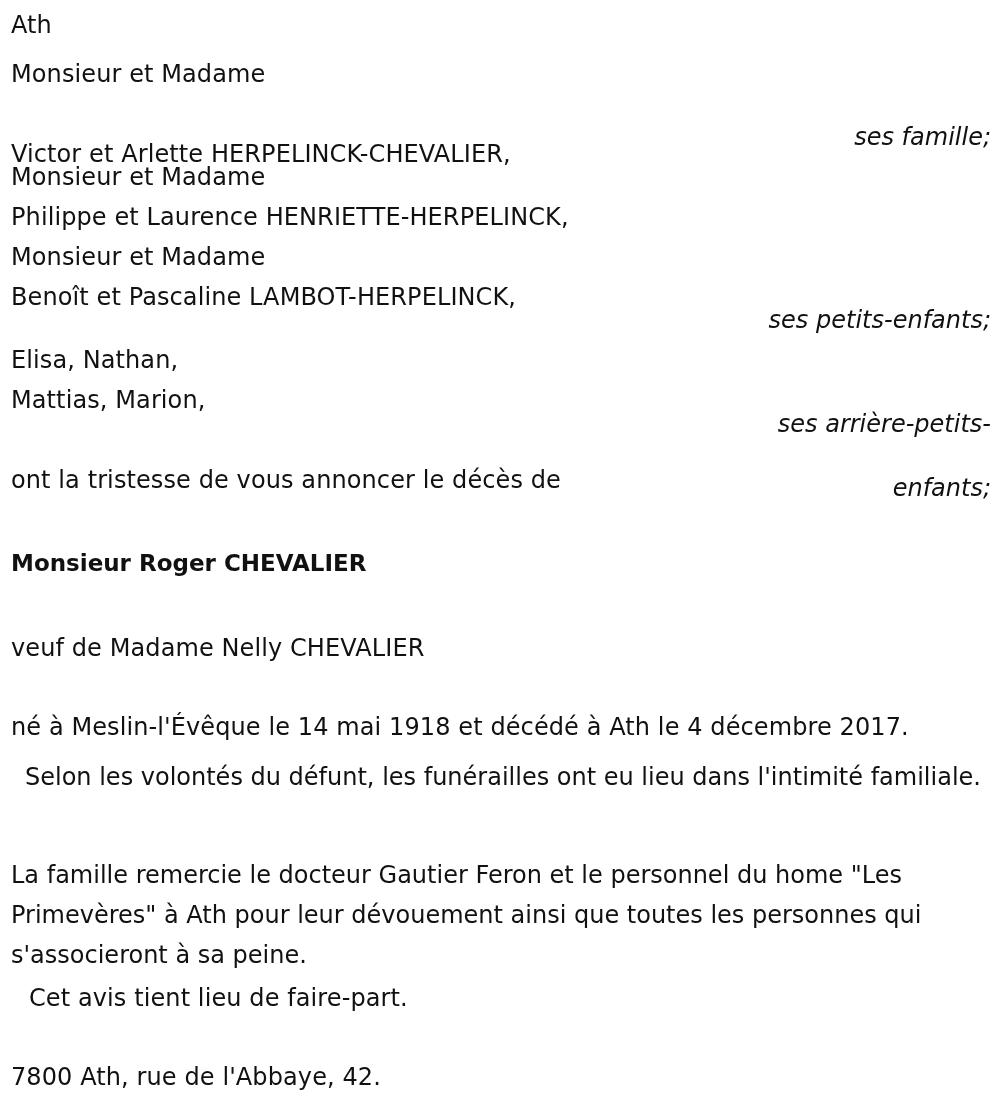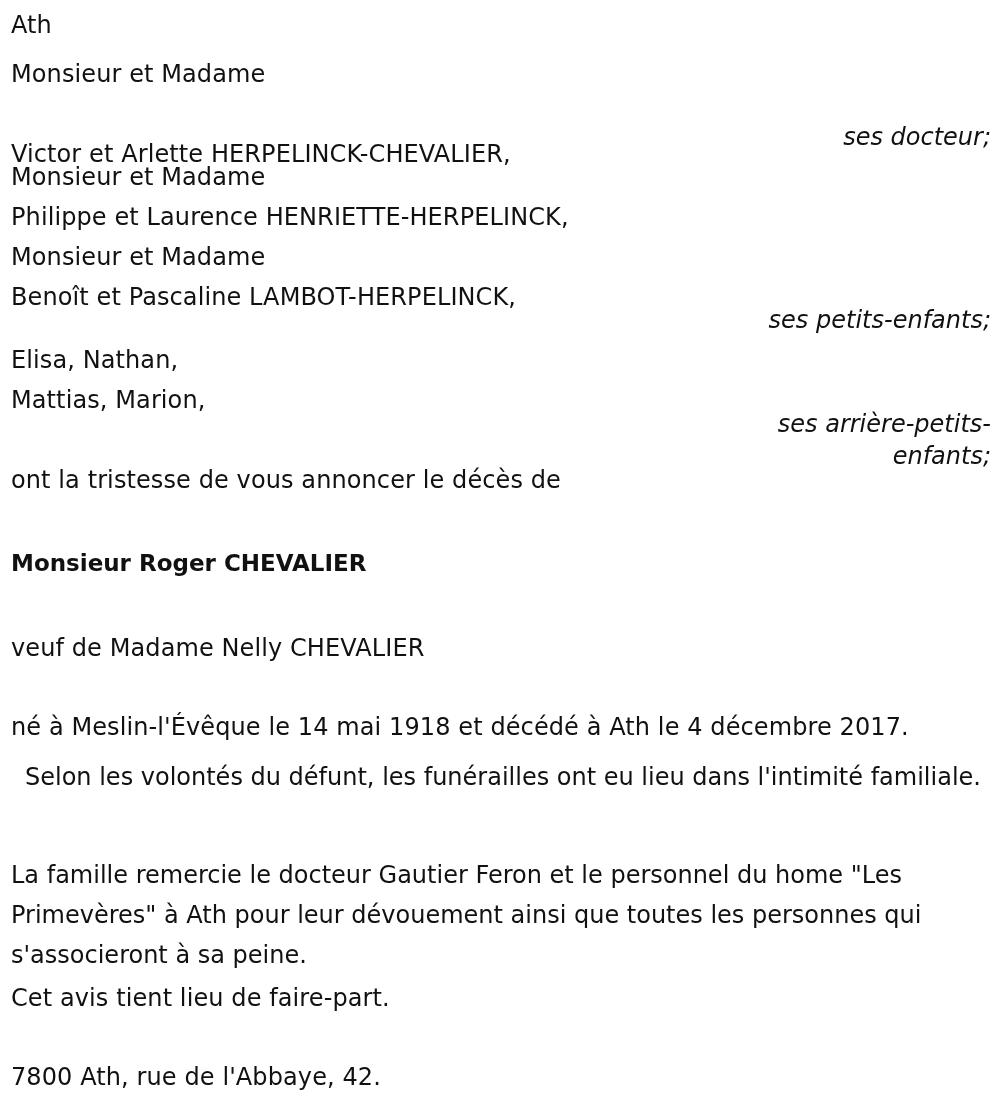--- a/index.html
+++ b/index.html
@@ -59,47 +59,47 @@
 </head>
 <body>
 
 <div class="notice">
 
   <div class="line" style="top:5px;">Ath</div>
 
   <div>
     <div class="line" style="top:54px;">Monsieur et Madame</div>
     <div class="line" style="top:94px;margin-top:40px;">Victor et Arlette HERPELINCK-CHEVALIER,</div>
-    <div class="right-label" style="top:117px;">ses docteur;</div>
+    <div class="right-label" style="top:117px;">ses famille;</div>
   </div>
 
   <div>
     <div class="line" style="top:157px;">Monsieur et Madame</div>
     <div class="line" style="top:197px;">Philippe et Laurence HENRIETTE-HERPELINCK,</div>
     <div class="line" style="top:237px;">Monsieur et Madame</div>
     <div class="line" style="top:277px;">Benoît et Pascaline LAMBOT-HERPELINCK,</div>
     <div class="right-label" style="top:300px;">ses petits-enfants;</div>
   </div>
 
   <div>
     <div class="line" style="top:340px;">Elisa, Nathan,</div>
     <div class="line" style="top:380px;">Mattias, Marion,</div>
     <div class="right-label" style="top:404px;">ses arrière-petits-</div>
-    <div class="right-label" style="top:436px;margin-left:23px;">enfants;</div>
+    <div class="right-label" style="top:468px;margin-left:23px;">enfants;</div>
   </div>
 
   <div class="line" style="top:460px;">ont la tristesse de vous annoncer le décès de</div>
 
   <div class="deceased-name" style="top:538px;">Monsieur Roger CHEVALIER</div>
 
   <div class="line" style="top:628px;">veuf de Madame Nelly CHEVALIER</div>
 
   <div class="line" style="top:707px;">né à Meslin-l'Évêque le 14 mai 1918 et décédé à Ath le 4 décembre 2017.</div>
 
   <div class="para" style="top:757px;margin-left:14px;">Selon les volontés du défunt, les funérailles ont eu lieu dans l'intimité familiale.</div>
 
   <div class="para" style="top:847px;margin-top:8px;">La famille remercie le docteur Gautier Feron et le personnel du home "Les Primevères" à Ath pour leur dévouement ainsi que toutes les personnes qui s'associeront à sa peine.</div>
 
-  <div class="line" style="top:978px;">Cet avis tient lieu de faire-part.</div>
+  <div class="line" style="top:978px;margin-left:18px;">Cet avis tient lieu de faire-part.</div>
 
   <div class="line" style="top:1057px;">7800 Ath, rue de l'Abbaye, 42.</div>
 
 </div>
 
 </body></html>

